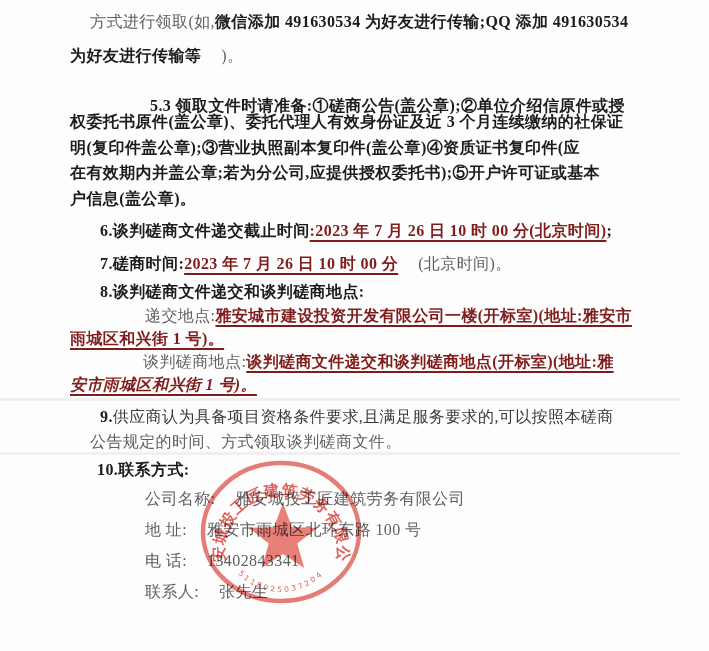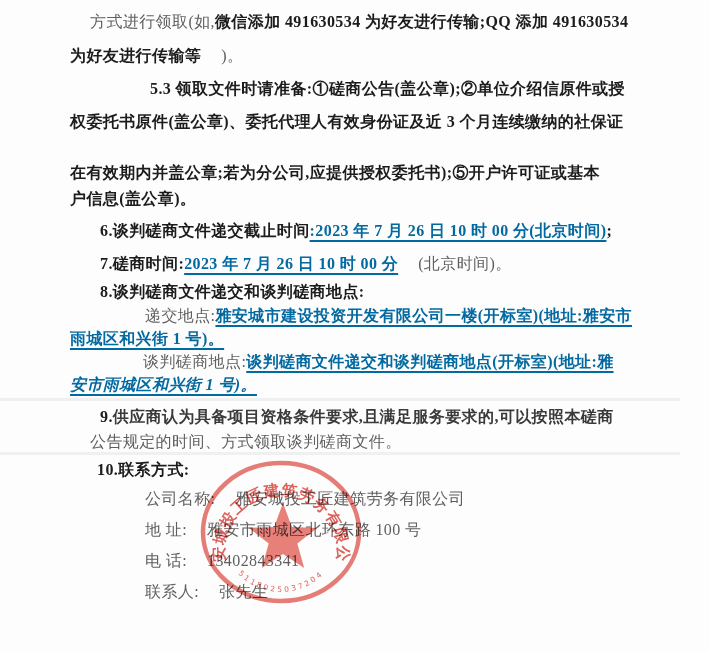--- a/index.html
+++ b/index.html
@@ -13,23 +13,23 @@
     color:#1c1c1c;
   }
   .tl{
     position:absolute;
     white-space:nowrap;
     line-height:20px;
     letter-spacing:0.4px;
   }
   .b{font-weight:bold;color:#1c1c1c;}
   .l{font-weight:normal;color:#5f5f5f;margin-left:20px;}
-  .d{font-weight:bold;color:#3a3a3a;margin-top:24px;}
+  .d{font-weight:normal;color:#3a3a3a;margin-top:24px;}
   .bu{
-    font-weight:bold;color:#0369a1;
+    font-weight:bold;color:#7f1d1d;
     text-decoration:underline;
     text-decoration-thickness:1.5px;
     text-underline-offset:4px;
   }
   .streak{
     position:absolute;left:0;width:680px;height:3px;
     background:rgba(150,150,150,0.12);
   }
   .seal-wrap{
     position:absolute;left:198px;top:459px;
@@ -54,22 +54,23 @@
   }
 </style>
 </head>
 <body>
 
 <div class="page">
 
   <div class="tl" style="left:70px;top:12px;"><span class="l">方式进行领取(如,</span><span class="b">微信添加 491630534 为好友进行传输;QQ 添加 491630534</span></div>
   <div class="tl" style="left:70px;top:46px;"><span class="b">为好友进行传输等</span><span class="l">)。</span></div>
 
-  <div class="tl" style="left:150px;top:79px;text-align:right;"><span class="b">5.3 领取文件时请准备:①磋商公告(盖公章);②单位介绍信原件或授</span></div>
+  <div class="tl" style="left:150px;top:96px;text-align:right;"><span class="b">5.3 领取文件时请准备:①磋商公告(盖公章);②单位介绍信原件或授</span></div>
   <div class="tl" style="left:70px;top:112px;text-align:right;"><span class="b">权委托书原件(盖公章)、委托代理人有效身份证及近 3 个月连续缴纳的社保证</span></div>
+  <div class="tl" style="left:70px;top:138px;"><span class="b">明(复印件盖公章);③营业执照副本复印件(盖公章)④资质证书复印件(应</span></div>
   <div class="tl" style="left:70px;top:189px;"><span class="b">户信息(盖公章)。</span></div>
   <div class="tl" style="left:70px;top:163px;"><span class="b">在有效期内并盖公章;若为分公司,应提供授权委托书);⑤开户许可证或基本</span></div>
 
   <div class="tl" style="left:100px;top:221px;"><span class="b">6.谈判磋商文件递交截止时间</span><span class="bu">:2023 年 7 月 26 日 10 时 00 分(北京时间)</span><span class="b">;</span></div>
 
   <div class="tl" style="left:100px;top:254px;"><span class="b">7.磋商时间:</span><span class="bu">2023 年 7 月 26 日 10 时 00 分</span><span class="l">(北京时间)。</span></div>
 
   <div class="tl" style="left:100px;top:282px;"><span class="b">8.谈判磋商文件递交和谈判磋商地点:</span></div>
   <div class="tl" style="left:125px;top:306px;"><span class="l">递交地点:</span><span class="bu">雅安城市建设投资开发有限公司一楼(开标室)(地址:雅安市</span></div>
   <div class="tl" style="left:70px;top:329px;"><span class="bu">雨城区和兴街 1 号)。</span></div>

